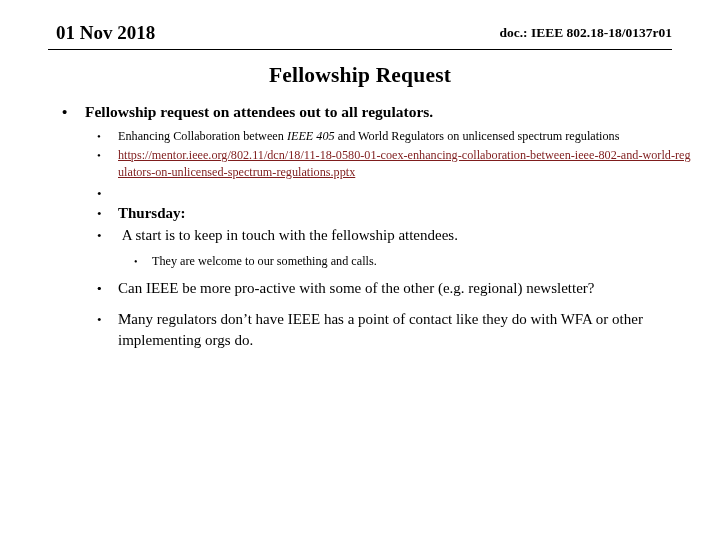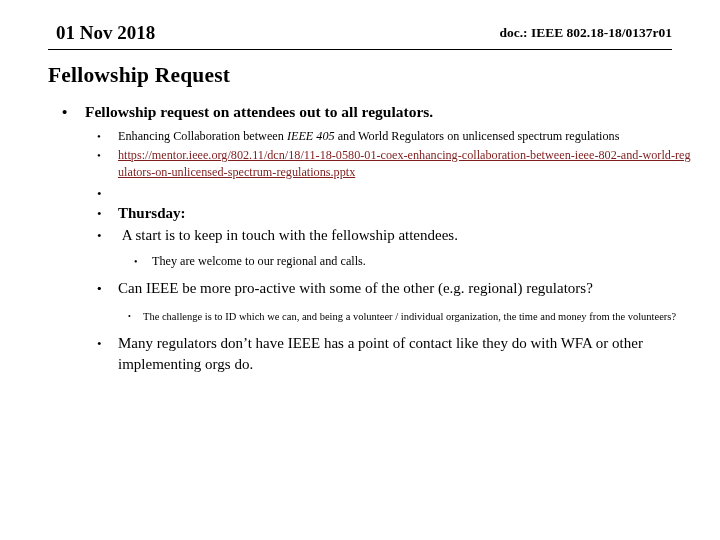--- a/index.html
+++ b/index.html
@@ -46,21 +46,21 @@
     white-space: nowrap;
     margin-left: 12px;
   }
 
   
   .slide-title {
     position: absolute;
     left: 48px;
     top: 62px;
     width: 624px;
-    text-align: left;
+    text-align: center;
     font-size: 21.5px;
     font-weight: bold;
     line-height: 26px;
     letter-spacing: 0.2px;
   }
 
   
   .body {
     position: absolute;
     left: 48px;
@@ -209,35 +209,34 @@
     <span class="txt">Thursday:</span>
   </div>
 
   <div class="row lvl2b">
     <span class="bullet">•</span>
     <span class="txt">&nbsp;<span>A start is to keep in touch with the fellowship attendees.</span></span>
   </div>
 
   <div class="row lvl3" style="margin-top:6px;margin-bottom:8px;">
     <span class="bullet">•</span>
-    <span class="txt">They are welcome to our regional and calls.</span>
+    <span class="txt">They are welcome to our something and calls.</span>
   </div>
 
   <div class="row lvl2b">
     <span class="bullet">•</span>
   </div>
 
   <div class="row lvl2b" style="margin-top:5px;">
     <span class="bullet">•</span>
-    <span class="txt">Can IEEE be more pro-active with some of the other (e.g. regional) regulators?</span>
+    <span class="txt">Can IEEE be more pro-active with some of the other (e.g. regional) newsletter?</span>
   </div>
 
   <div class="row lvl4" style="margin-top:9px;margin-bottom:9px;">
     <span class="bullet">•</span>
-    <span class="txt">The challenge is to ID which we can, and being a volunteer  / individual organization, the time and money from the volunteers?</span>
   </div>
 
   <div class="row lvl2b">
     <span class="bullet">•</span>
     <span class="txt">Many regulators don’t have IEEE has a point of contact like they do with WFA or other implementing orgs do.</span>
   </div>
 
 </div>
 
 <div class="footer">

